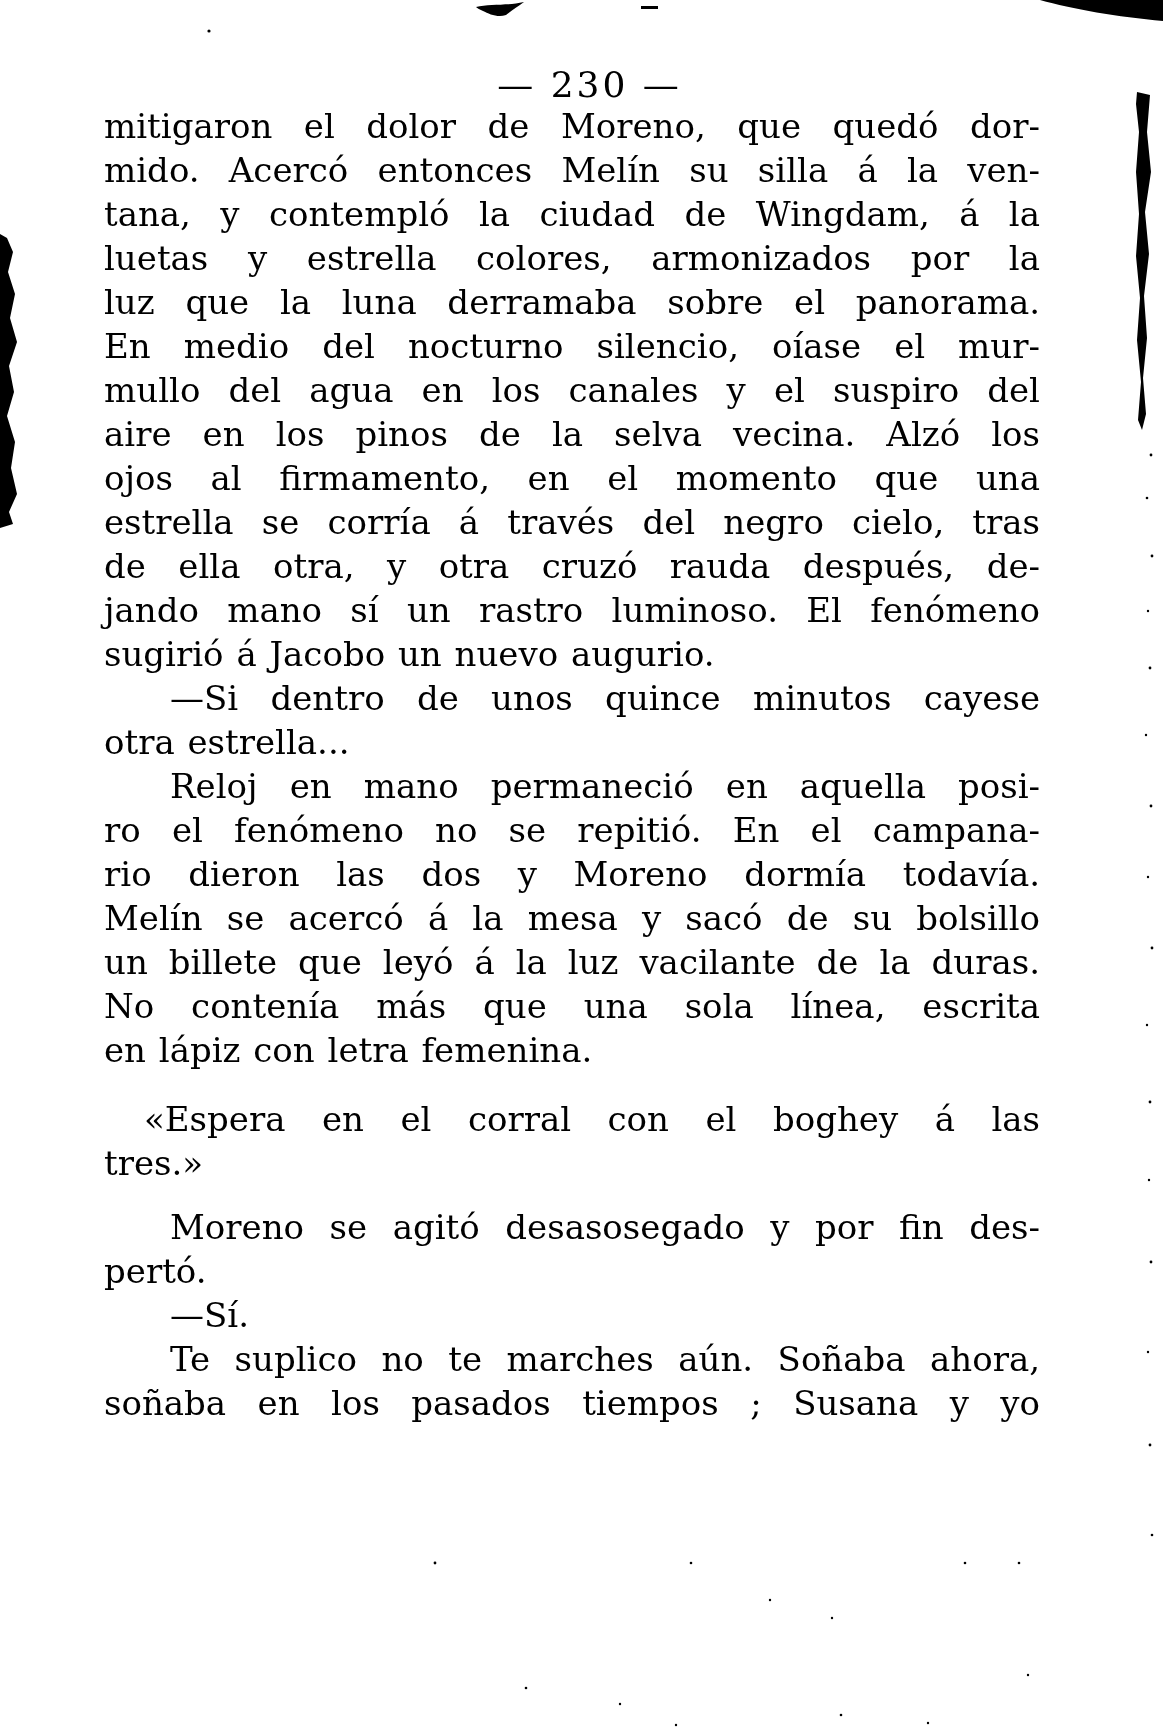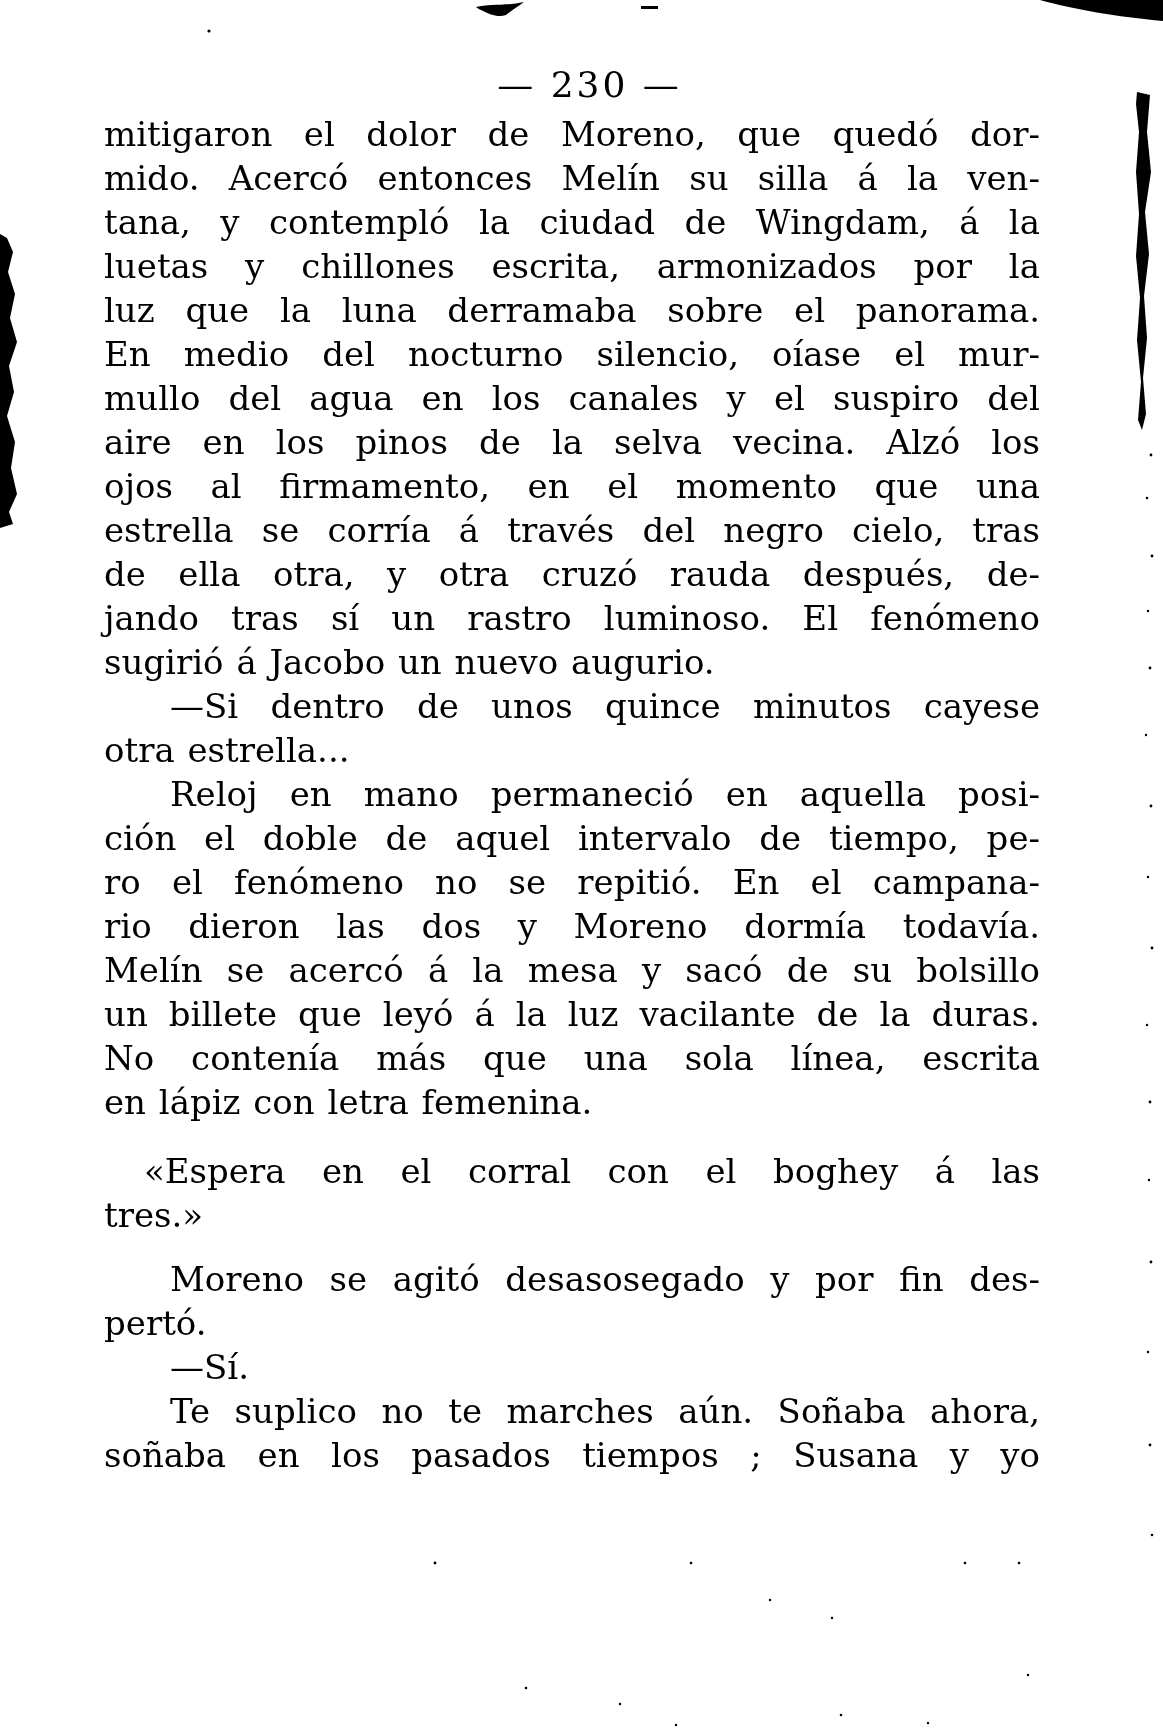--- a/index.html
+++ b/index.html
@@ -31,21 +31,21 @@
     width: 100%;
     text-align: center;
     font-size: 36px;
     line-height: 42px;
     letter-spacing: 3px;
     transform: translateX(8px);
     white-space: nowrap;
   }
   .page-text {
     position: absolute;
-    top: 112px;
+    top: 104px;
     left: 104px;
     width: 936px;
     font-size: 34px;
     line-height: 44px;
     word-spacing: 2px;
   }
   .page-text p {
     margin: 0;
     padding: 0;
   }
@@ -119,38 +119,37 @@
 
   <div class="page-header">
     <span>— 230 —</span>
   </div>
 
   <div class="page-text">
       <p class="continuation">
         <span class="line j">mitigaron el dolor de Moreno, que quedó dor-</span>
         <span class="line j">mido. Acercó entonces Melín su silla á la ven-</span>
         <span class="line j">tana, y contempló la ciudad de Wingdam, á la</span>
-        <span class="line j">luetas y chillones escrita, armonizados por la</span>
+        <span class="line j">luetas y estrella colores, armonizados por la</span>
         <span class="line j">luz que la luna derramaba sobre el panorama.</span>
         <span class="line j">En medio del nocturno silencio, oíase el mur-</span>
         <span class="line j">mullo del agua en los canales y el suspiro del</span>
         <span class="line j">aire en los pinos de la selva vecina. Alzó los</span>
         <span class="line j">ojos al firmamento, en el momento que una</span>
         <span class="line j">estrella se corría á través del negro cielo, tras</span>
         <span class="line j">de ella otra, y otra cruzó rauda después, de-</span>
-        <span class="line j">jando tras sí un rastro luminoso. El fenómeno</span>
+        <span class="line j">jando mano sí un rastro luminoso. El fenómeno</span>
         <span class="line">sugirió á Jacobo un nuevo augurio.</span>
       </p>
       <p class="indented">
         <span class="line j">—Si dentro de unos quince minutos cayese</span>
         <span class="line">otra estrella...</span>
       </p>
       <p class="indented">
         <span class="line j">Reloj en mano permaneció en aquella posi-</span>
-        <span class="line j">ción el doble de aquel intervalo de tiempo, pe-</span>
         <span class="line j">ro el fenómeno no se repitió. En el campana-</span>
         <span class="line j">rio dieron las dos y Moreno dormía todavía.</span>
         <span class="line j">Melín se acercó á la mesa y sacó de su bolsillo</span>
         <span class="line j">un billete que leyó á la luz vacilante de la duras.</span>
         <span class="line j">No contenía más que una sola línea, escrita</span>
         <span class="line">en lápiz con letra femenina.</span>
       </p>
       <p class="quote">
         <span class="line j">«Espera en el corral con el boghey á las</span>
         <span class="line">tres.»</span>

